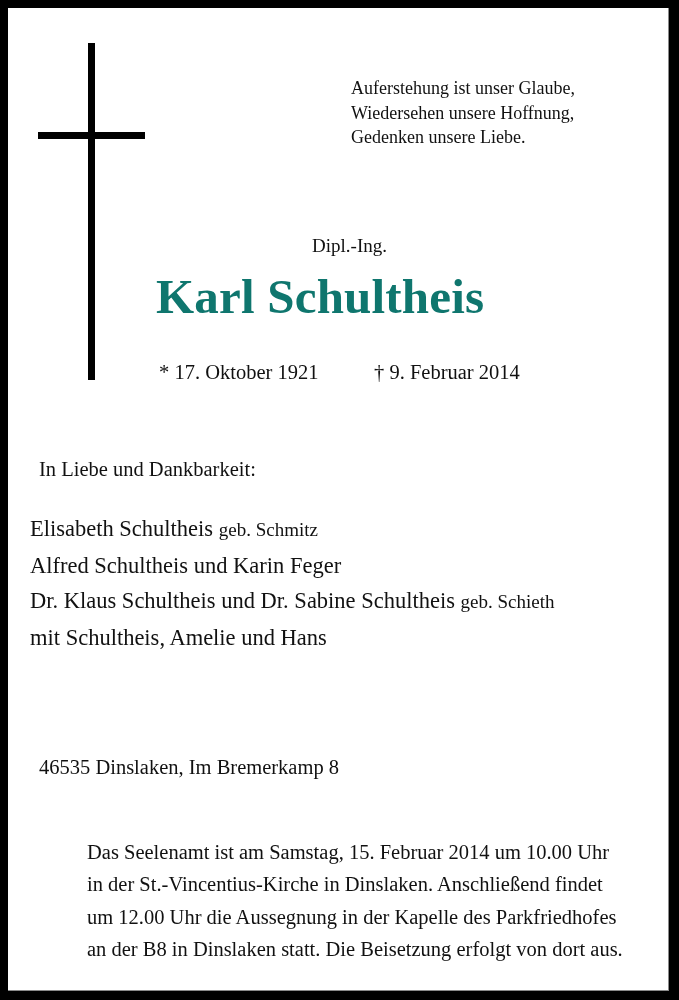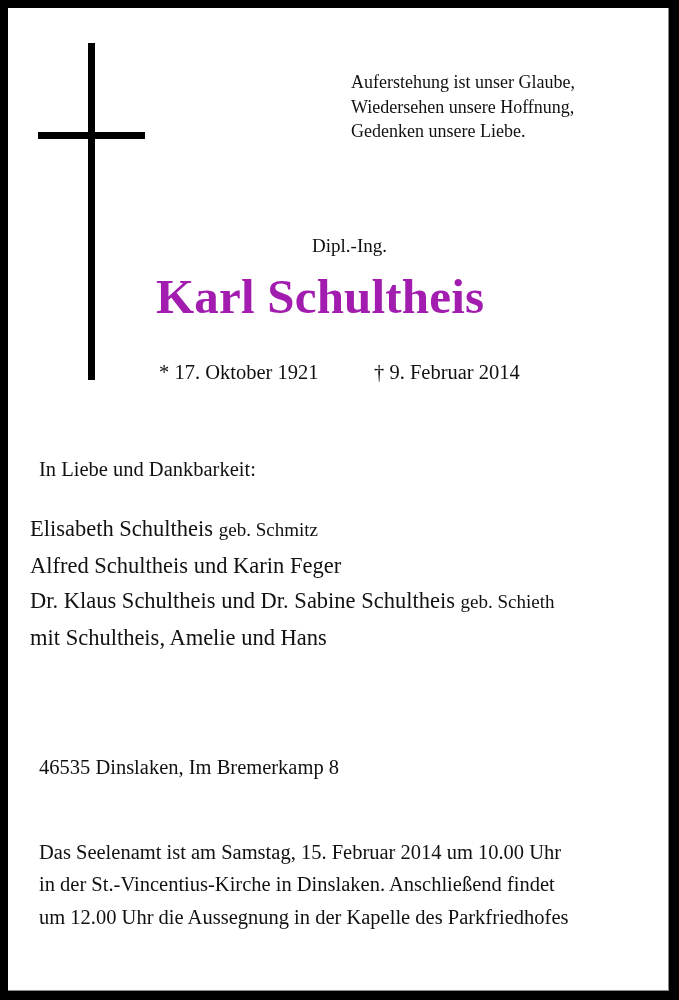--- a/index.html
+++ b/index.html
@@ -36,21 +36,21 @@
       position: absolute;
       left: 30px;
       top: 124px;
       width: 107px;
       height: 7px;
       background: #000000;
     }
     .epigraph {
       position: absolute;
       left: 343px;
-      top: 62px;
+      top: 68px;
       font-size: 18px;
       line-height: 24.5px;
       white-space: nowrap;
     }
     .epigraph div { display: block; }
     .title-prefix {
       position: absolute;
       left: 0;
       width: 679px;
       top: 226px;
@@ -60,21 +60,21 @@
       padding-left: 2px;
     }
     .deceased-name {
       position: absolute;
       left: 148px;
       top: 259px;
       font-size: 49px;
       font-weight: bold;
       line-height: 60px;
       white-space: nowrap;
-      color: #a21caf;
+      color: #0f766e;
       letter-spacing: 0.2px;
     }
     .dates {
       position: absolute;
       top: 350px;
       font-size: 20.5px;
       line-height: 28px;
       white-space: nowrap;
     }
     .date-birth { left: 151px; }
@@ -108,21 +108,21 @@
       margin-top: 18px;
     }
     .service-info {
       position: absolute;
       left: 31px;
       top: 828px;
       font-size: 20.5px;
       line-height: 32.3px;
       white-space: nowrap;
     }
-    .service-info div { display: block; }
+    .service-info div { display: block; margin-left: 48px; }
   </style>
 </head>
 <body>
 
 <div class="frame">
 
   <div>
     <div class="cross-vertical"></div>
     <div class="cross-horizontal"></div>
   </div>
@@ -158,15 +158,16 @@
       <span>mit Schultheis, Amelie und Hans</span>
     </div>
   </div>
 
   <div class="address">46535 Dinslaken, Im Bremerkamp 8</div>
 
   <div class="service-info">
     <div>Das Seelenamt ist am Samstag, 15. Februar 2014 um 10.00 Uhr</div>
     <div>in der St.-Vincentius-Kirche in Dinslaken. Anschließend findet</div>
     <div>um 12.00 Uhr die Aussegnung in der Kapelle des Parkfriedhofes</div>
+    <div>an der B8 in Dinslaken statt. Die Beisetzung erfolgt von dort aus.</div>
   </div>
 
 </div>
 
 </body></html>

